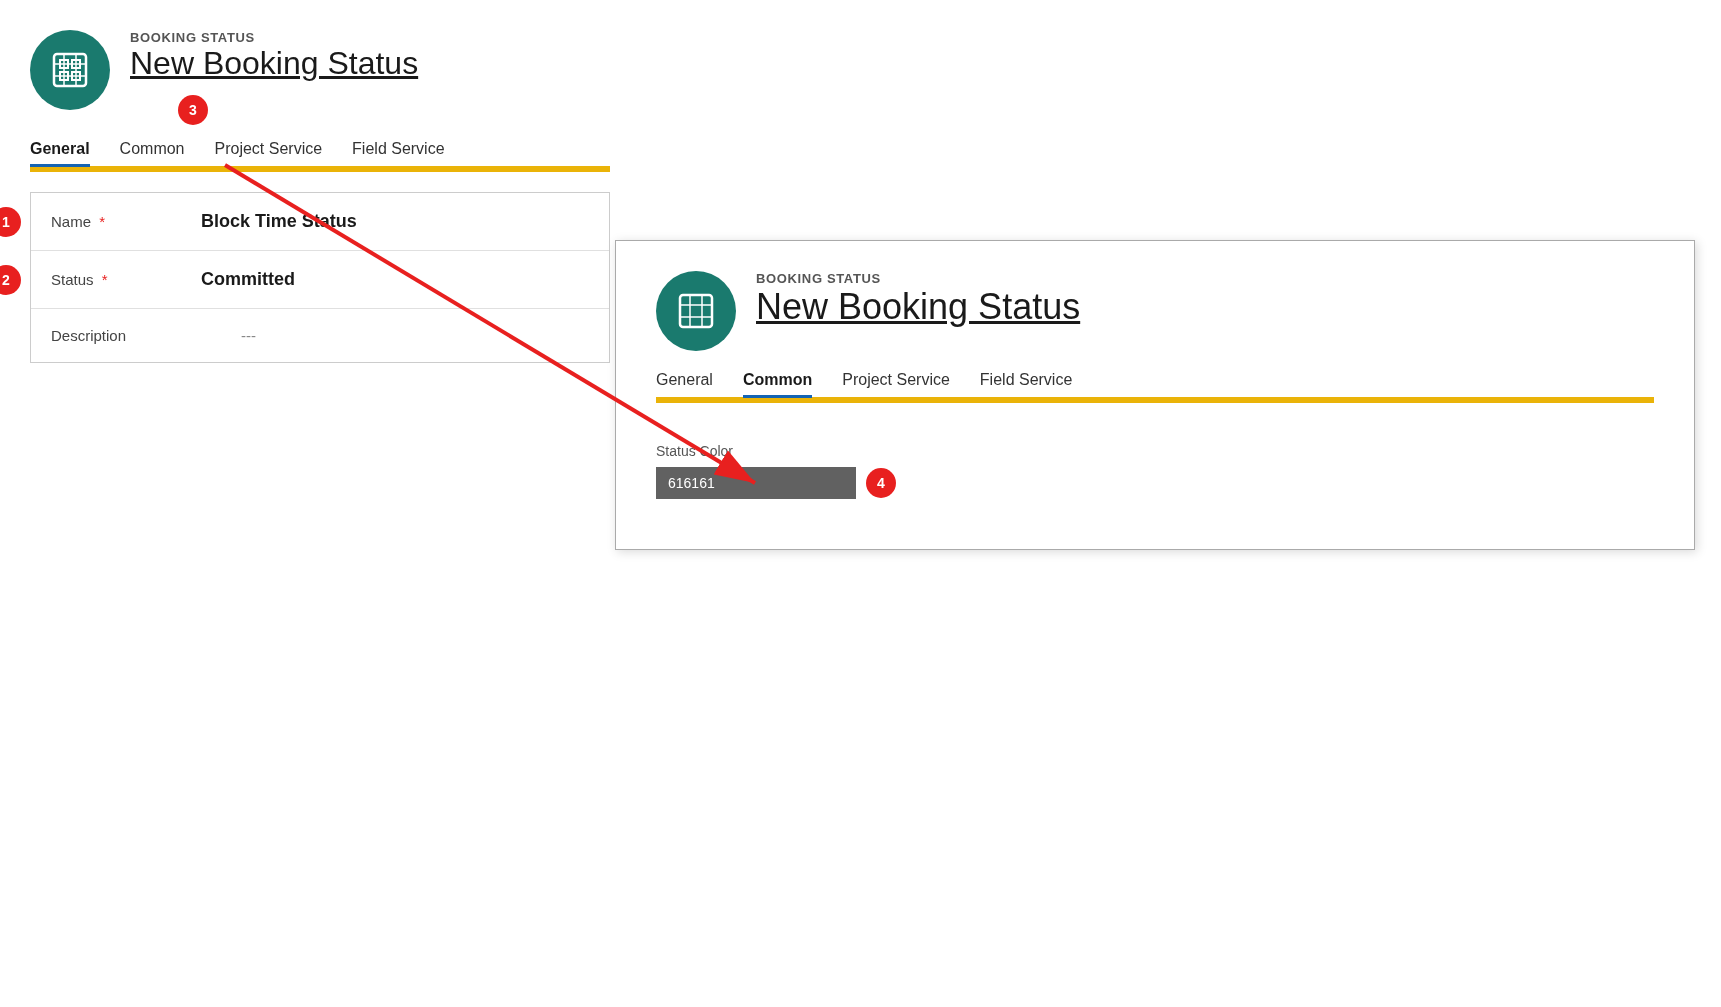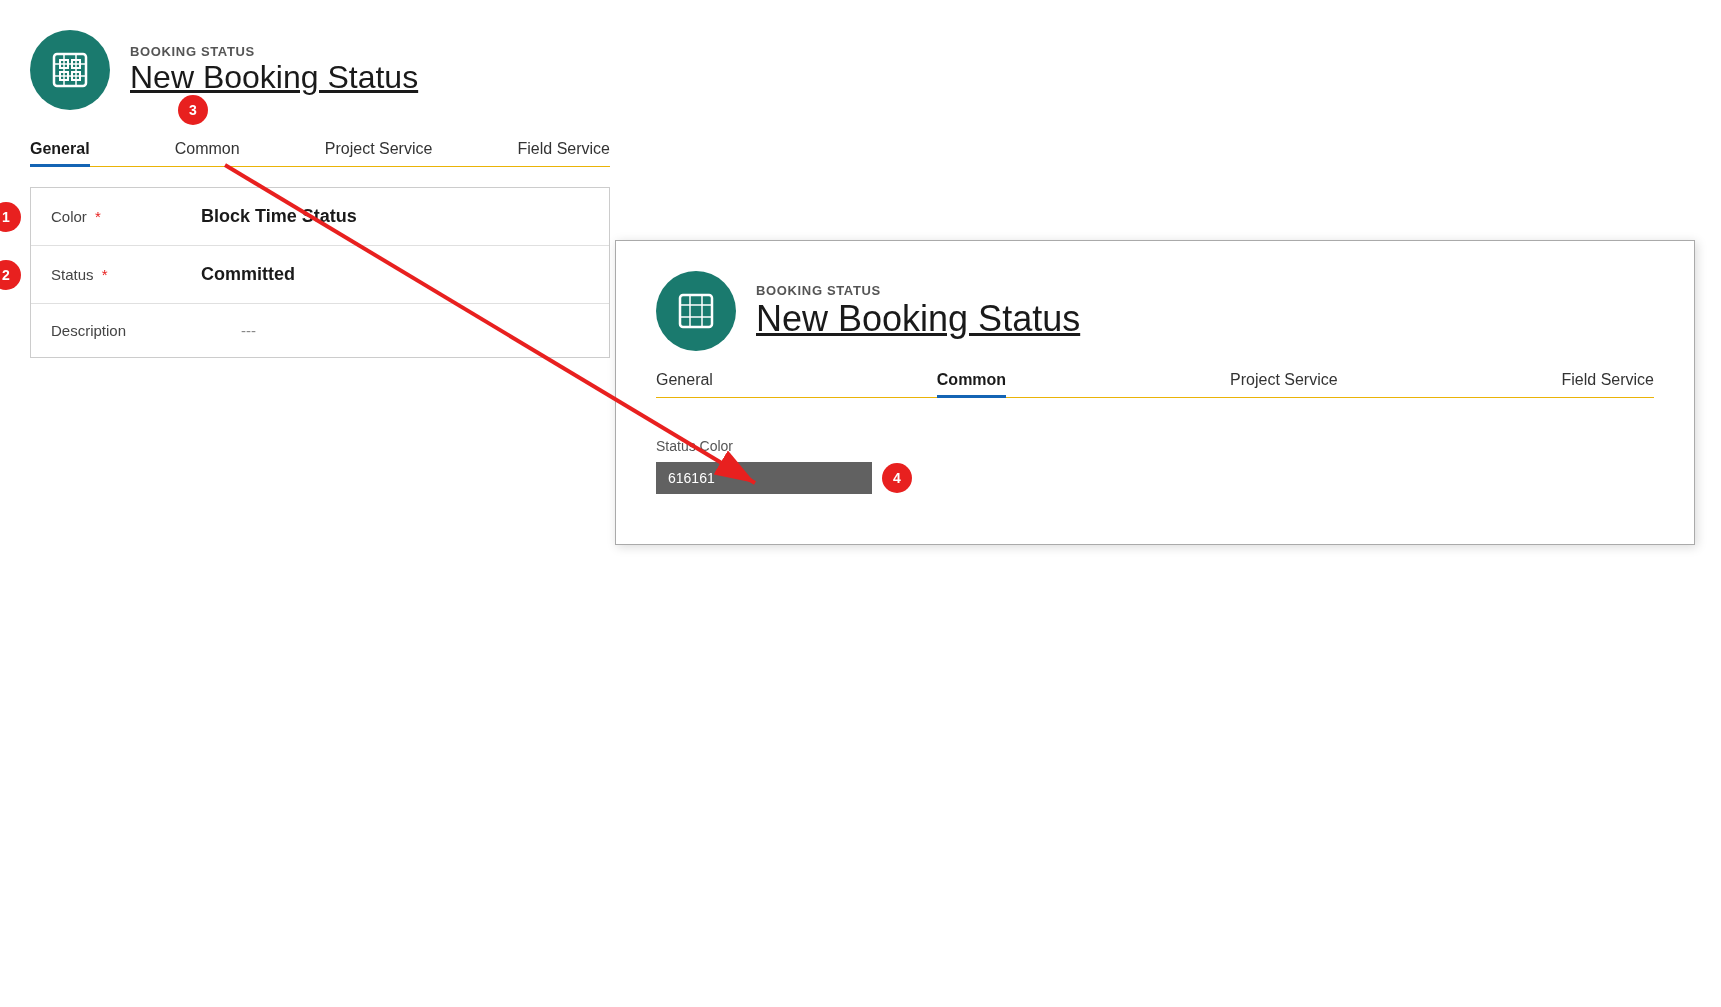--- a/index.html
+++ b/index.html
@@ -15,21 +15,20 @@
     
     .left-panel {
       position: absolute;
       left: 30px;
       top: 30px;
       width: 580px;
     }
 
     .header-area {
       display: flex;
-      align-items: center;
       gap: 20px;
       margin-bottom: 30px;
     }
 
     .avatar {
       width: 80px;
       height: 80px;
       border-radius: 50%;
       background-color: #1a7a6e;
       display: flex;
@@ -60,23 +59,22 @@
       font-size: 32px;
       font-weight: 300;
       color: #1a1a1a;
       text-decoration: underline;
     }
 
     
     .tabs {
       display: flex;
       gap: 30px;
-      border-bottom: 1px solid #eab308;
+      border-bottom: 6px solid #eab308;
       margin-bottom: 0;
-      justify-content: space-between;
     }
 
     .tab {
       font-size: 16px;
       padding-bottom: 8px;
       cursor: pointer;
       color: #333;
       position: relative;
     }
 
@@ -215,21 +213,21 @@
       display: flex;
       align-items: center;
       gap: 10px;
     }
 
     .color-input {
       background: #616161;
       color: #fff;
       font-size: 14px;
       padding: 8px 12px;
-      width: 216px;
+      width: 200px;
       border: none;
       outline: none;
     }
 
     .step4-badge {
       width: 30px;
       height: 30px;
       border-radius: 50%;
       background: #e8201f;
       color: #fff;
@@ -285,21 +283,21 @@
     </div>
   </div>
 
   <div class="form-area">
 
     <div class="form-row">
       <div class="row-number">
         <span>1</span>
       </div>
       <div class="field-label">
-        <span>Color</span>
+        <span>Name</span>
         <span class="required-star">*</span>
       </div>
       <div class="field-value">Block Time Status</div>
     </div>
 
     <div class="form-row">
       <div class="row-number">
         <span>2</span>
       </div>
       <div class="field-label">

